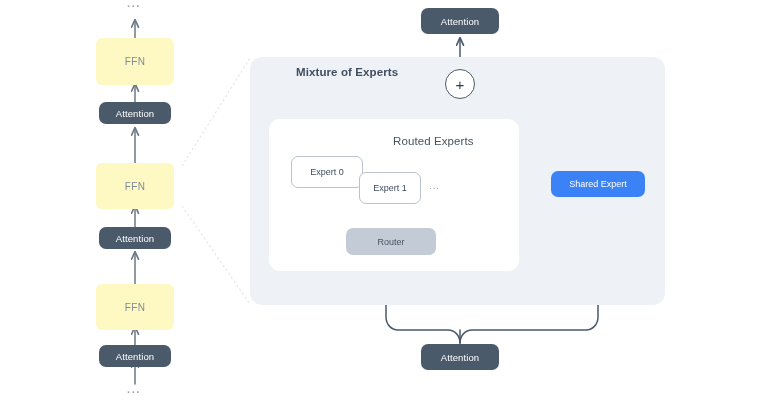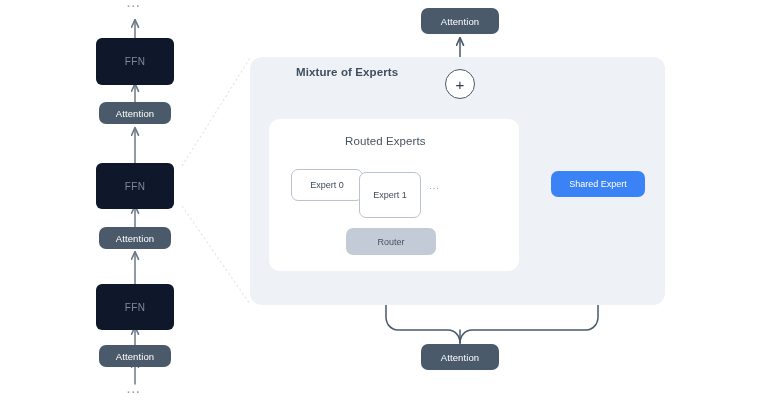--- a/index.html
+++ b/index.html
@@ -50,32 +50,33 @@
   .routed-panel {
     background: #ffffff;
     border-radius: 11px;
   }
   .routed-title {
     position: absolute;
     color: #46535f;
     font-size: 11.5px;
     font-weight: normal;
     letter-spacing: 0.1px;
+    margin-left: 48px;
   }
   
   .attention {
     background: #4a5a6a;
     color: #ffffff;
     border-radius: 7px;
     font-size: 9.5px;
     letter-spacing: 0.1px;
   }
   
   .ffn {
-    background: #0f172a;
+    background: #fef9c3;
     color: #7f8a99;
     border-radius: 6px;
     font-size: 10px;
     letter-spacing: 0.4px;
   }
   
   .expert {
     background: #ffffff;
     border: 1.1px solid #b9c2cd;
     border-radius: 7px;
@@ -210,23 +211,23 @@
   <div class="ellipsis" style="left:127px; top:386px;">···</div>
 
   <div class="node moe-panel" style="left:250px; top:57px; width:415px; height:248px;"></div>
 
   <div class="moe-title" style="left:267px; top:66px;">Mixture of Experts</div>
 
   <div class="node routed-panel" style="left:269px; top:119px; width:250px; height:152px;"></div>
 
   <div class="routed-title" style="left:345px; top:135px;">Routed Experts</div>
 
-  <div class="node expert" style="left:291px; top:169px; width:72px; height:32px;">Expert 0</div>
-
-  <div class="node expert" style="left:359px; top:172px; width:62px; height:46px;">Expert 1</div>
+  <div class="node expert" style="left:291px; top:156px; width:72px; height:32px;">Expert 0</div>
+
+  <div class="node expert" style="left:359px; top:172px; width:62px; height:32px;">Expert 1</div>
 
   <div class="ellipsis-small" style="left:429px; top:183px;">···</div>
 
 
   <div class="node shared-expert" style="left:551px; top:171px; width:94px; height:26px;">Shared Expert</div>
 
   <div class="node router" style="left:346px; top:228px; width:90px; height:27px;">Router</div>
 
   <div class="node plus-circle" style="left:445px; top:69px; width:30px; height:30px;">+</div>
 

